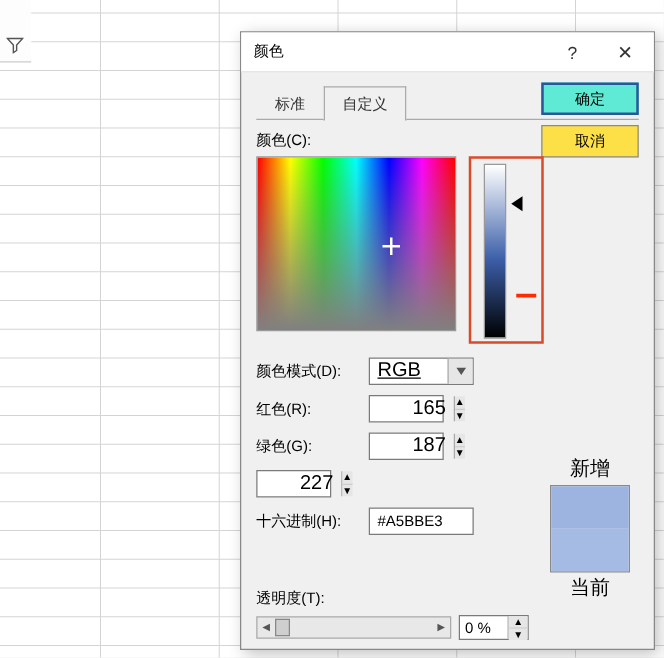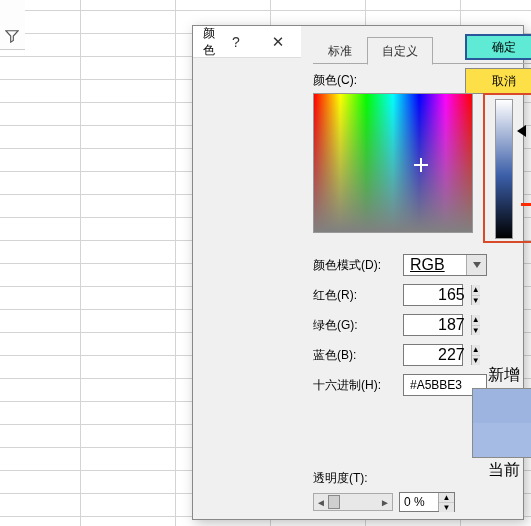--- a/index.html
+++ b/index.html
@@ -39,21 +39,22 @@
   .dialog {
     position: absolute;
     left: 192px;
     top: 25px;
     width: 332px;
     height: 495px;
     background: #f0f0f0;
     border: 1px solid #888;
     box-shadow: 3px 3px 12px rgba(0,0,0,.25);
     display: flex;
-    flex-direction: row;
+    flex-direction: column;
+    justify-content: flex-end;
   }
   .titlebar {
     height: 32px;
     background: #fff;
     border-bottom: 1px solid #ddd;
     display: flex;
     align-items: center;
     padding: 0 2px 0 10px;
   }
   .titlebar .title { flex: 1; font-size: 12px; }
@@ -330,21 +331,20 @@
         <div class="lbl">绿色(G):</div>
         <div class="spinner">
           <span class="val">187</span>
           <div class="spinbtns">
               <div>▲</div>
               <div>▼</div>
             </div>
         </div>
       </div>
       <div class="form-row">
-        <div class="lbl">蓝色(B):</div>
         <div class="spinner">
           <span class="val">227</span>
           <div class="spinbtns">
               <div>▲</div>
               <div>▼</div>
             </div>
         </div>
       </div>
       <div class="form-row">
         <div class="lbl">十六进制(H):</div>

